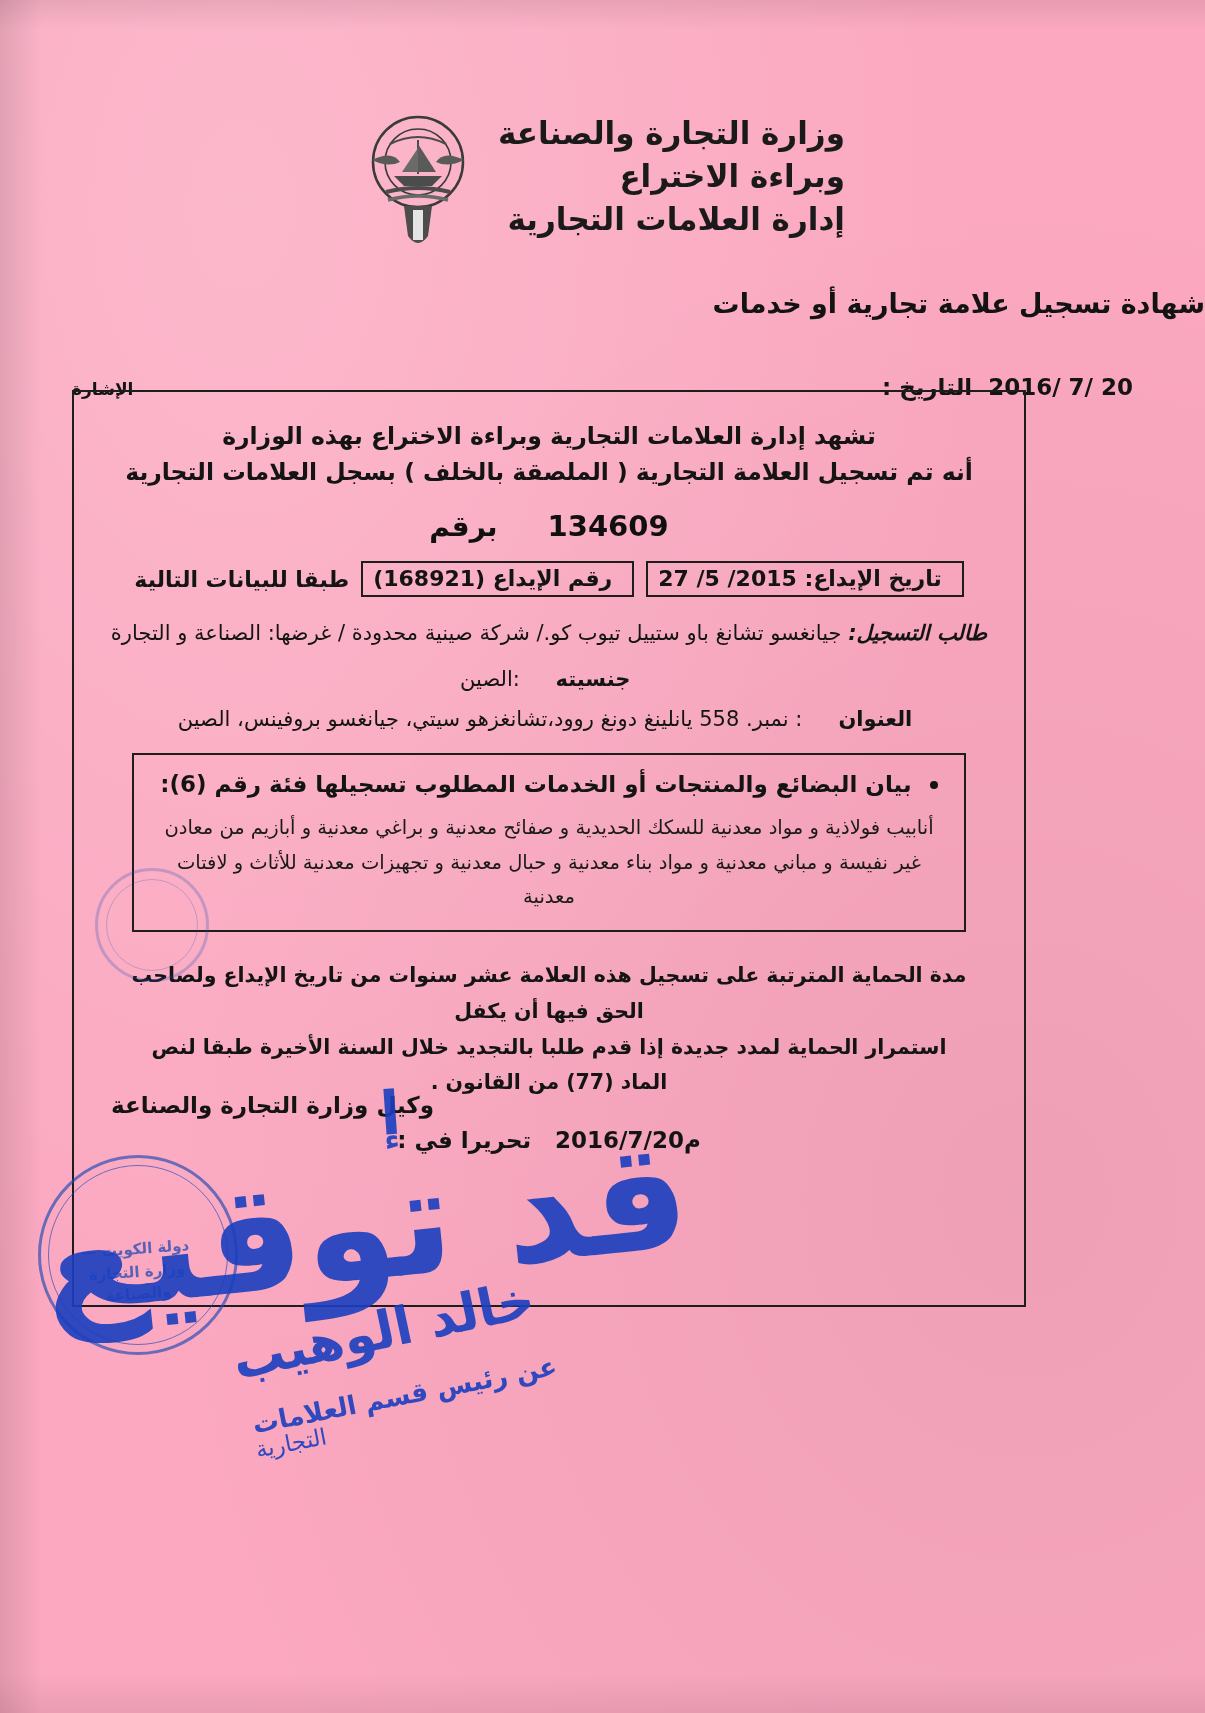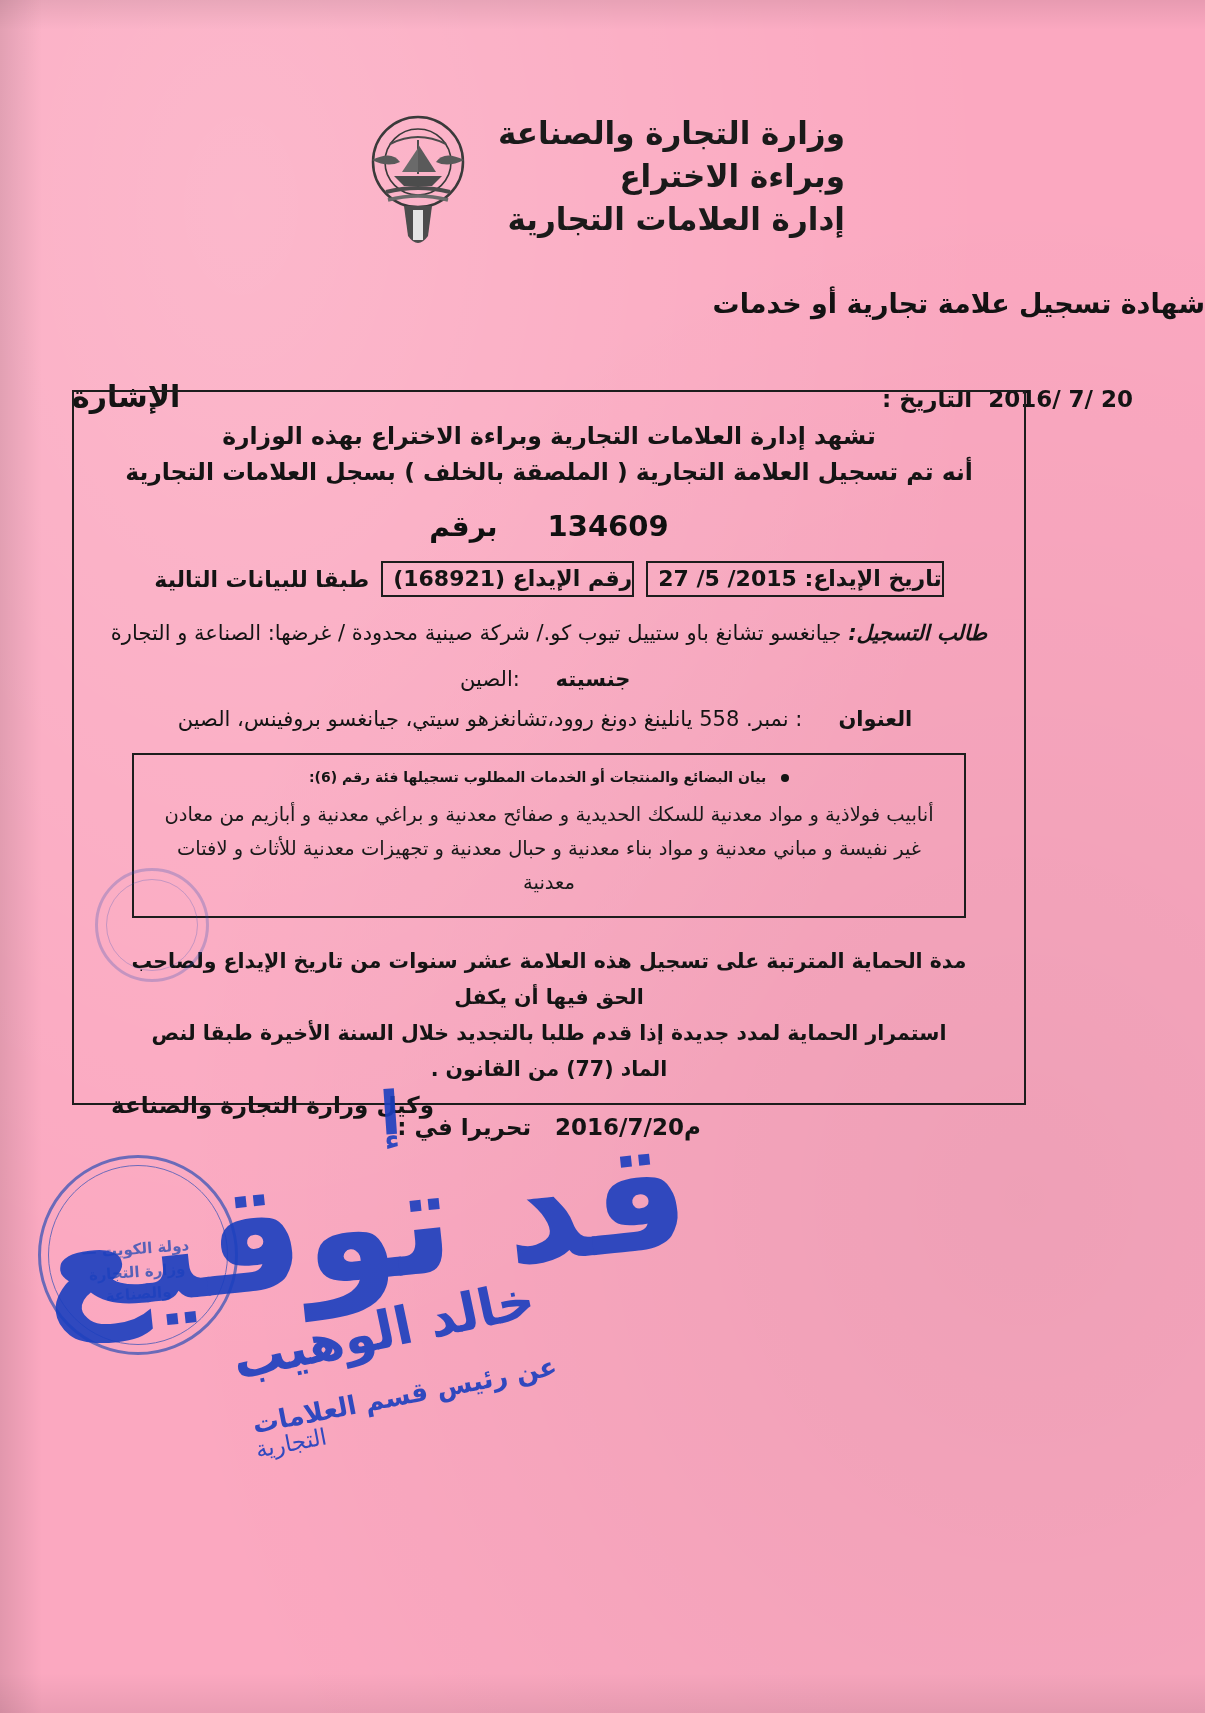--- a/index.html
+++ b/index.html
@@ -94,31 +94,31 @@
     left: 72px;
     right: 72px;
     display: flex;
     flex-direction: row;
     align-items: baseline;
     justify-content: space-between;
     font-size: 23px;
     font-weight: bold;
     color: #141414;
   }
-  .ref-label { font-size: 30px; margin-top: 37px; }
+  .ref-label { font-size: 17px; margin-top: 37px; }
   .date-group { display: flex; flex-direction: row; gap: 16px; align-items: baseline; }
   .date-value { direction: ltr; unicode-bidi: embed; }
 
   
   .frame {
     position: absolute;
     top: 390px;
     left: 72px;
     width: 954px;
-    height: 715px;
+    height: 917px;
     border: 2.5px solid #1d1d1d;
     box-sizing: border-box;
   }
 
   .frame-inner {
     padding: 26px 30px 0 30px;
     text-align: center;
   }
 
   .attest-line {
@@ -147,21 +147,21 @@
     flex-direction: row;
     align-items: center;
     justify-content: center;
     gap: 12px;
     font-size: 22px;
     font-weight: bold;
     color: #141414;
   }
   .boxed {
     border: 2px solid #1d1d1d;
-    padding: 2px 0 3px 10px;
+    padding: 2px 20px 3px 10px;
     display: inline-block;
     line-height: 1.25;
   }
   .ltrnum { direction: ltr; unicode-bidi: embed; }
 
   .field-block {
     margin-top: 20px;
     text-align: center;
     font-size: 21px;
     color: #141414;
@@ -183,21 +183,21 @@
   .field-row-inline .lbl { font-weight: bold; min-width: 90px; text-align: center; }
 
   
   .goods-box {
     margin: 22px 28px 0 28px;
     border: 2px solid #1d1d1d;
     padding: 12px 16px 16px 16px;
     text-align: center;
   }
   .goods-title {
-    font-size: 14px;
+    font-size: 23px;
     font-weight: bold;
     color: #141414;
     line-height: 1.5;
   }
   .bullet-dot {
     display: inline-block;
     width: 8px; height: 8px;
     background: #141414;
     border-radius: 50%;
     margin-left: 10px;

